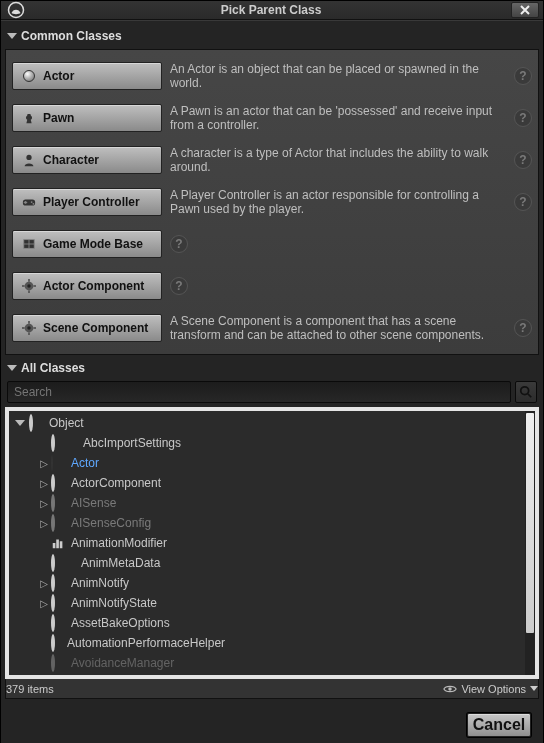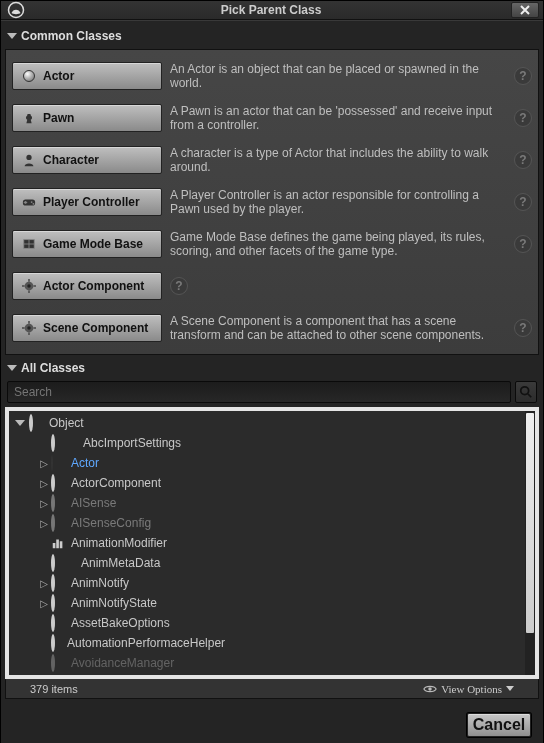--- a/index.html
+++ b/index.html
@@ -110,24 +110,24 @@
   .trow.sel { color:#5fa8ff; }
   .exp { width:10px; text-align:center; color:#aaa; font-size:10px;}
   .node-ic { width:14px;height:14px; }
   .ring { width:12px;height:12px;border:2px solid #ccc;border-radius:50%; }
   .ring.dim { border-color:#777; }
   .sphere { width:12px;height:12px;border-radius:50%;background:radial-gradient(circle at 35% 30%, #fff,#bbb 40%,#666 100%); border:1px solid #333;} .pad2{ padding-left:30px;}
 
   .statusbar {
     display:flex; align-items:center; height:20px;
     background:#333; border:1px solid #111; border-top:none;
-    padding:0 24px; font-size:11px; color:#ccc;
+    padding:0 0; font-size:11px; color:#ccc;
     justify-content:space-between;
   }
-  .viewopt { display:flex;align-items:center;gap:4px; cursor:pointer;font-family:Liberation Serif, serif; }
+  .viewopt { display:flex;align-items:center;gap:4px; cursor:pointer; }
   .eye { width:14px;height:10px; }
 
   .footer { display:flex; justify-content:flex-end; padding:10px 8px 2px 8px; }
   .cancelbtn {
     min-width:64px; height:24px;
     background:linear-gradient(#c7c7c7,#8f8f8f);
     border:1px solid #222; border-radius:2px;
     color:#111; font-weight:bold; font-size:16px;
     display:flex;align-items:center;justify-content:center;
     cursor:pointer;
@@ -217,21 +217,20 @@
           <div class="cbtn">
             <span class="ci">
               <svg viewBox="0 0 16 16" width="14" height="14">
                 <rect x="2" y="3" width="12" height="10" fill="#333"></rect>
                 <rect x="2" y="3" width="12" height="10" fill="none" stroke="#888"></rect>
                 <path d="M2 8h12M8 3v10" stroke="#888"></path>
               </svg>
             </span>
             <span>Game Mode Base</span>
           </div>
-          <div class="cdesc">Game Mode Base defines the game being played, its rules, scoring, and other facets of the game type.</div>
           <div class="chelp">?</div>
         </div>
         <div class="crow">
           <div class="cbtn">
             <span class="ci">
               <svg viewBox="0 0 16 16" width="14" height="14">
                 <circle cx="8" cy="8" r="5" fill="#555"></circle>
                 <circle cx="8" cy="8" r="2" fill="#222"></circle>
                 <g stroke="#555" stroke-width="2">
                   <line x1="8" y1="0" x2="8" y2="3"></line>

